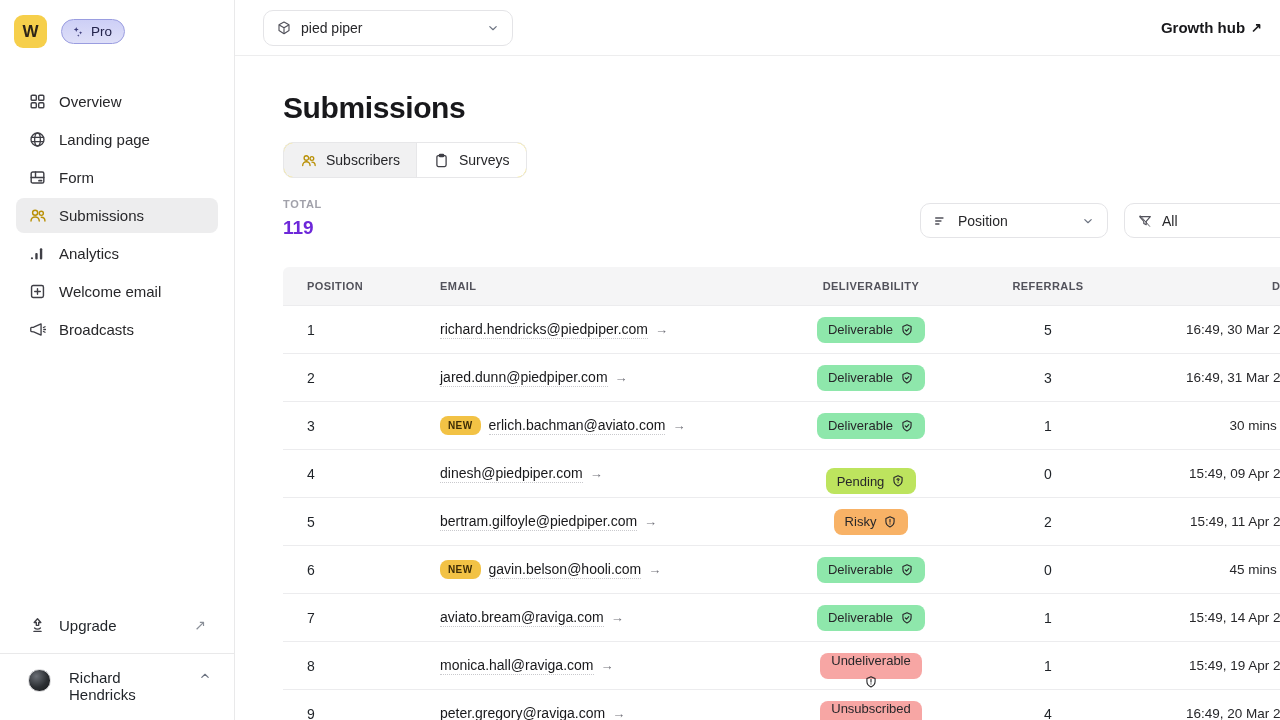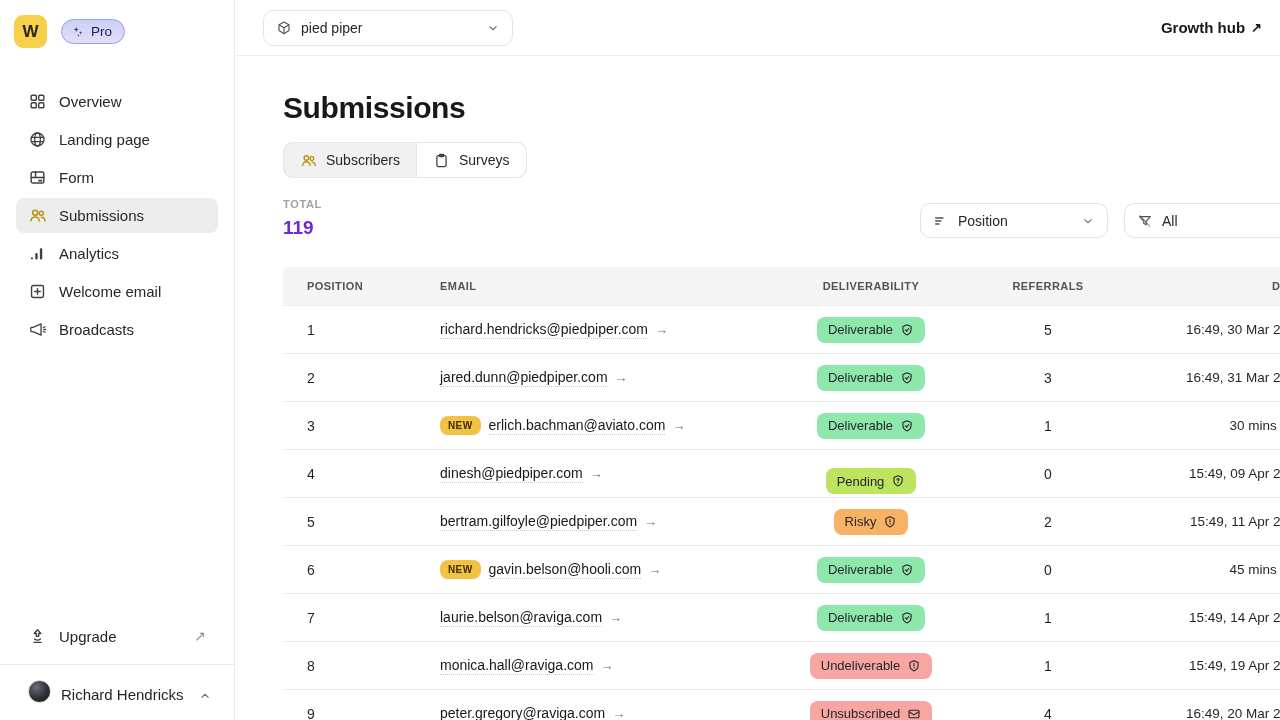--- a/index.html
+++ b/index.html
@@ -23,22 +23,22 @@
     color: #27272a; cursor: pointer; }
   .nav-item.active { background: #ededee; }
   .nav-item.active .ic { color: var(--accent-gold, #b99006); }
   .ic { width: 19px; height: 19px; display: inline-flex; color: #3f3f46; flex: 0 0 auto; }
   .ic svg { width: 100%; height: 100%; }
   .sidebar-footer { position: absolute; left: 0; right: 0; bottom: 0; }
   .footer-links { padding: 0 16px 10px; }
   .footer-item { display: flex; align-items: center; gap: 12px; height: 36px;
     padding: 0 12px; border-radius: 8px; font-size: 15px; font-weight: 500; cursor: pointer; }
   .ext-arrow { margin-left: auto; color: #8a8f98; font-size: 14px; }
-  .user-row { border-top: 1px solid #e9e9ea; display: flex; align-items: flex-end;
-    gap: 10px; padding: 15px 22px 17px 28px; cursor: pointer; }
+  .user-row { border-top: 1px solid #e9e9ea; display: flex; align-items: flex-start;
+    gap: 18px; padding: 15px 22px 17px 28px; cursor: pointer; }
   .avatar { width: 23px; height: 23px; border-radius: 50%;
     background: radial-gradient(circle at 35% 30%, #6b6f76 0%, #2c2f33 55%, #17181a 100%);
     border: 1px solid #d7d7d9; flex: 0 0 auto; }
   .user-name { font-size: 15px; font-weight: 500; }
   .chev { width: 14px; height: 14px; color: #6b7280; display: inline-flex; }
   .user-row .chev { margin-left: auto; }
 
   
   .main { position: absolute; left: 235px; top: 0; width: 1045px; height: 720px; overflow: hidden; }
   .topbar { height: 56px; display: flex; align-items: center; padding: 0 18px 0 28px;
@@ -95,21 +95,21 @@
   .new-badge { background: var(--new-badge-bg, #f2c245); color: #3e2d06; font-size: 10px;
     font-weight: 700; letter-spacing: 0.04em; padding: 4px 8px; border-radius: 8px; }
   .status-badge { display: inline-flex; align-items: center; gap: 7px; height: 26px;
     padding: 0 11px; border-radius: 8px; font-size: 13px; font-weight: 500; color: #27272a; }
   .status-badge .bic { width: 14px; height: 14px; display: inline-flex; color: #27272a; }
   .status-badge .bic svg { width: 100%; height: 100%; }
   .status-badge.deliverable  { background: var(--deliverable-bg, #8ee7ab); }
   .status-badge.pending      { background: var(--pending-bg, #bde45e); margin-top: 15px; }
   .status-badge.risky        { background: var(--risky-bg, #f8b266); }
   .status-badge.undeliverable,
-  .status-badge.unsubscribed { background: var(--danger-bg, #f7a6a4); }
+  .status-badge.unsubscribed { background: var(--danger-bg, #f7a6a4); flex-direction: column; }
 </style>
 </head>
 <body>
 
 <aside class="sidebar">
   <div class="brand-row">
     <div class="logo">W</div>
     <div class="pro-badge">
       <span class="ic" style="width:14px;height:14px;color:#3b3b7a">
         <svg viewBox="0 0 24 24" fill="currentColor">
@@ -450,21 +450,21 @@
     </div>
     <div class="col col-ref">0</div>
     <div class="col col-date">45 mins ago</div>
   </div>
 
   <div class="trow">
     <div class="col col-position">7</div>
     <div class="col col-email">
 
       <span class="email-link">
-        <span class="email-text">laurie.belson@raviga.com</span>
+        <span class="email-text">aviato.bream@raviga.com</span>
         <span class="email-arrow">→</span>
       </span>
     </div>
     <div class="col col-deliv">
       <span class="status-badge deliverable">
         <span>Deliverable</span>
         <span class="bic">
                 <svg viewBox="0 0 24 24" fill="none" stroke="currentColor" stroke-width="1.9" stroke-linecap="round" stroke-linejoin="round">
                   <path d="M12 3l7 3.1v5c0 4.6-3 7.6-7 9.4-4-1.8-7-4.8-7-9.4v-5L12 3z"></path>
                   <path d="M9 11.9l2.1 2.1 4-4.3"></path>

